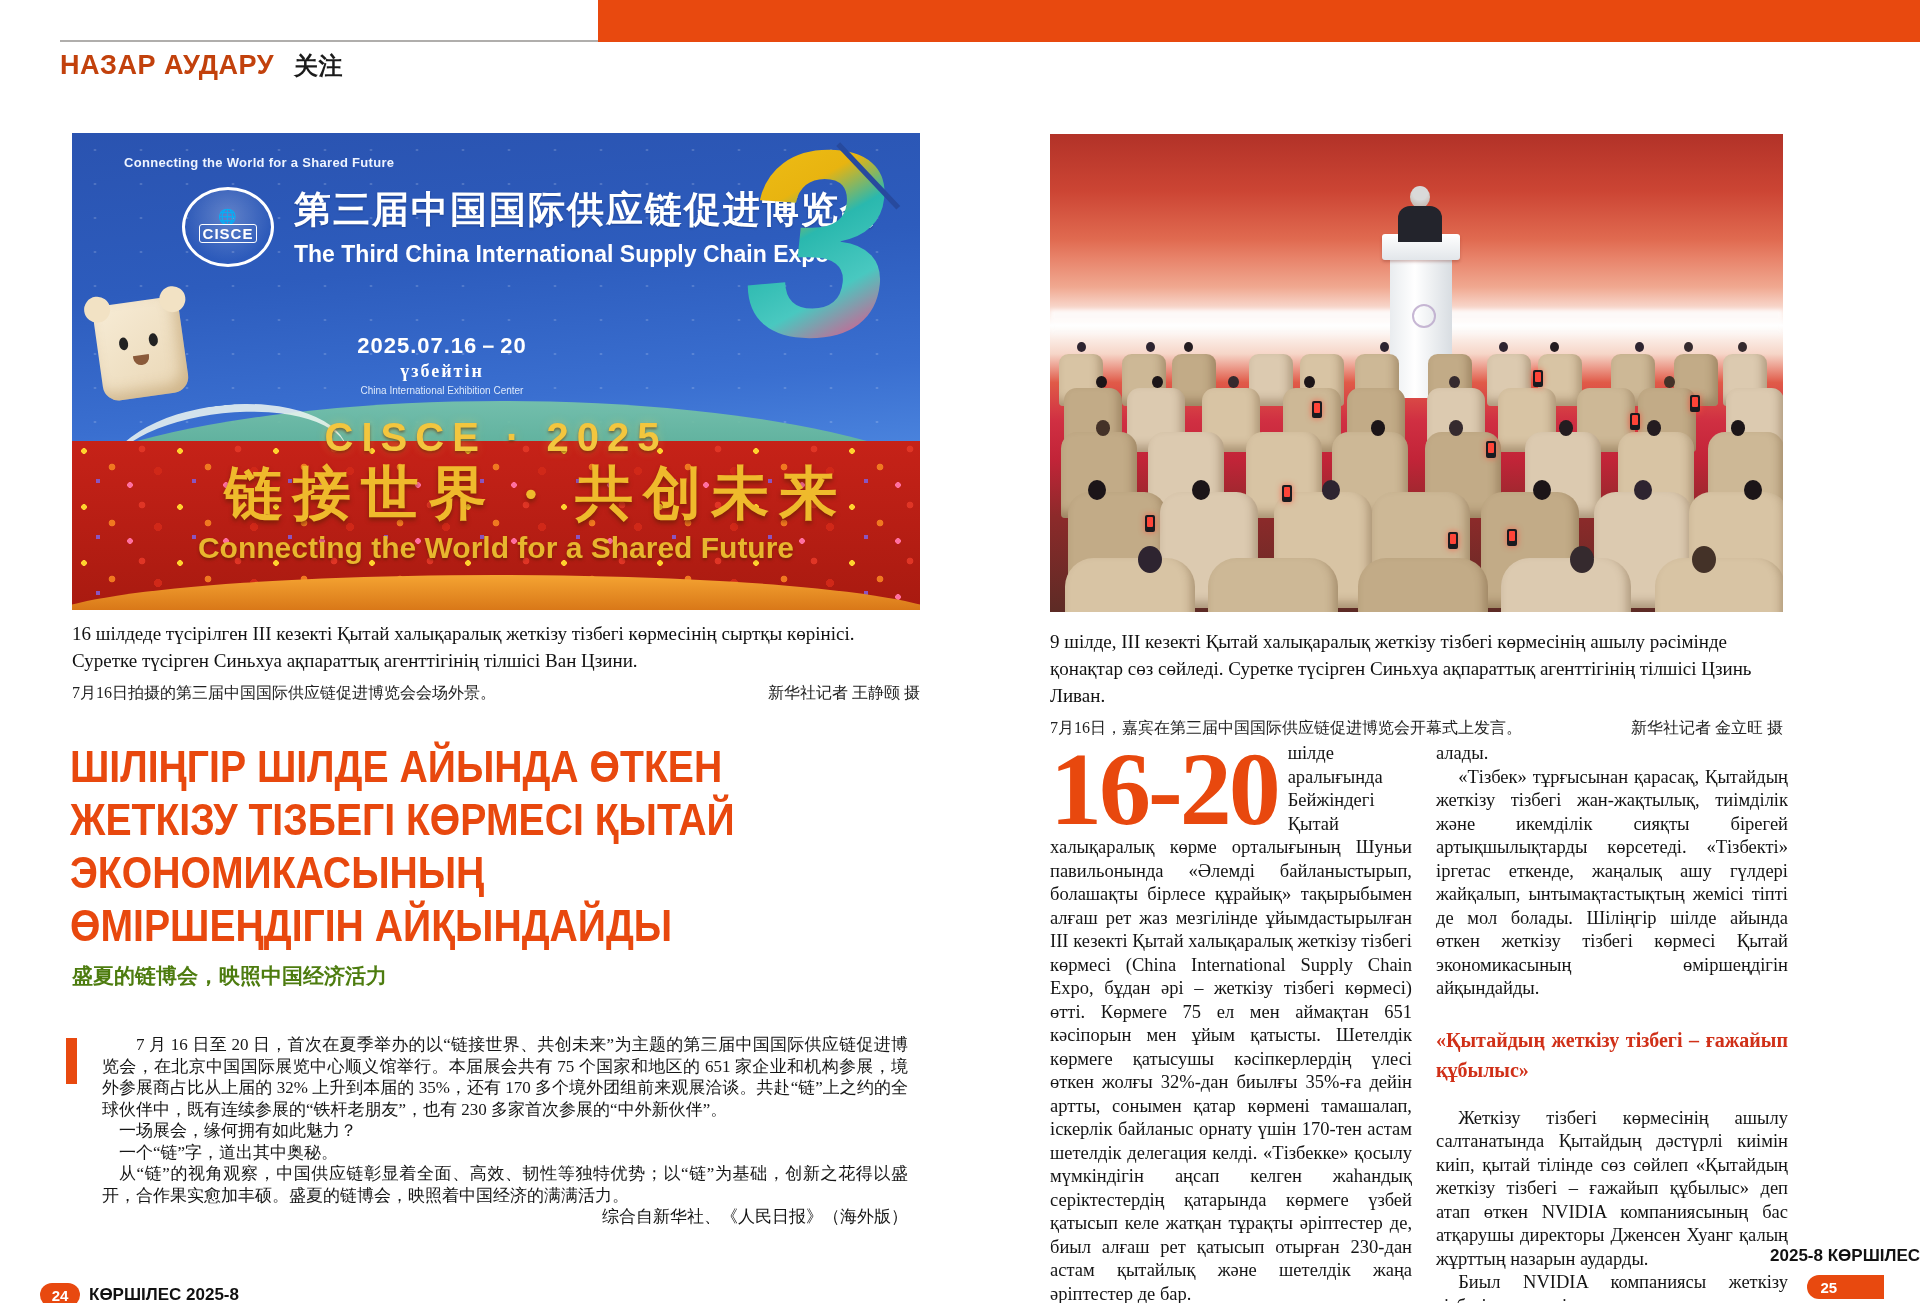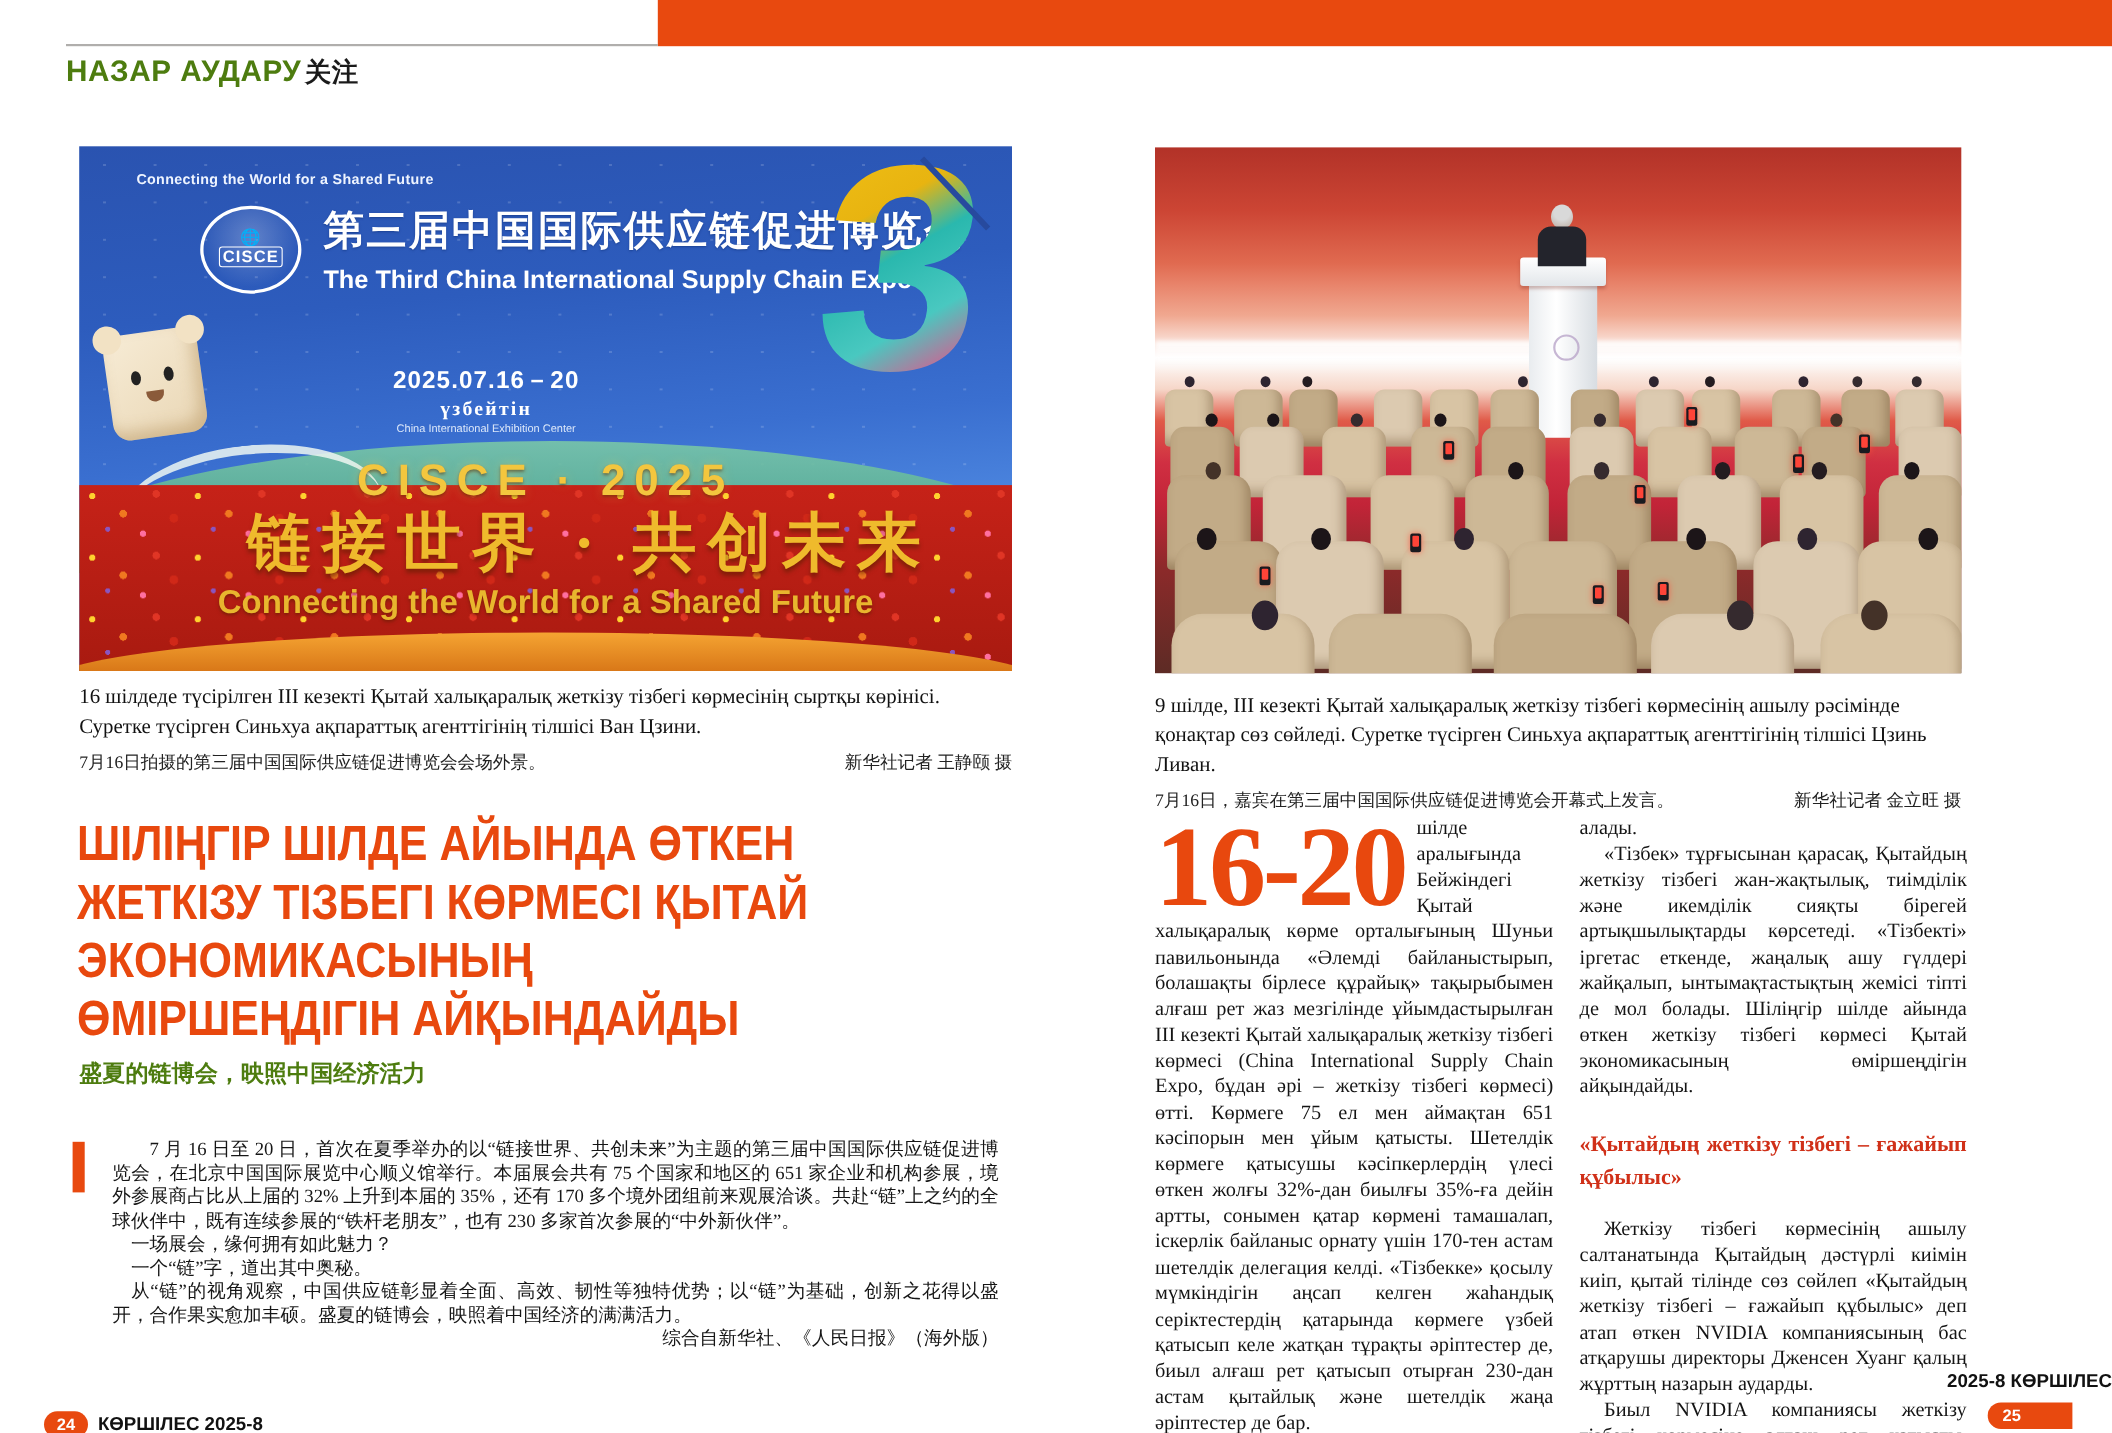--- a/index.html
+++ b/index.html
@@ -6,22 +6,22 @@
   body{
     width:1920px;height:1303px;position:relative;background:#ffffff;
     font-family:"Liberation Serif", serif;color:#111;overflow:hidden;
   }
   .abs{position:absolute;}
 
   
   .top-orange{left:598px;top:0;width:1322px;height:42px;background:#e8490f;}
   .top-rule{left:60px;top:40px;width:538px;height:2px;background:#b0aeac;}
   .section-header{left:60px;top:50px;font-family:"Liberation Sans",sans-serif;font-weight:bold;font-size:27px;letter-spacing:.5px;}
-  .section-header .kz{color:#4d7c0f;}
-  .section-header .cn{color:#1a1a1a;font-size:24px;margin-left:3px;font-weight:bold;}
+  .section-header .kz{color:#c2410c;}
+  .section-header .cn{color:#1a1a1a;font-size:24px;margin-left:20px;font-weight:bold;}
 
   
   .photo-left{left:72px;top:133px;width:848px;height:477px;overflow:hidden;
     background:linear-gradient(175deg,#2a53b0 0%,#2d5cbd 30%,#3a6fd0 55%,#4a83dd 70%,#5a93e2 78%);}
   .billboard-dots{left:0;top:0;width:100%;height:64%;
     background-image:radial-gradient(rgba(255,255,255,.33) 1.2px, transparent 1.8px);
     background-size:46px 34px;opacity:.5;}
   .bb-tagline{left:52px;top:22px;color:#eef4ff;font-family:"Liberation Sans",sans-serif;font-weight:bold;font-size:13px;letter-spacing:.3px;}
   .bb-center{left:110px;top:52px;width:640px;display:flex;align-items:center;gap:20px;}
   .cisce-logo{width:86px;height:74px;border:3px solid #fff;border-radius:50%;flex:0 0 auto;

